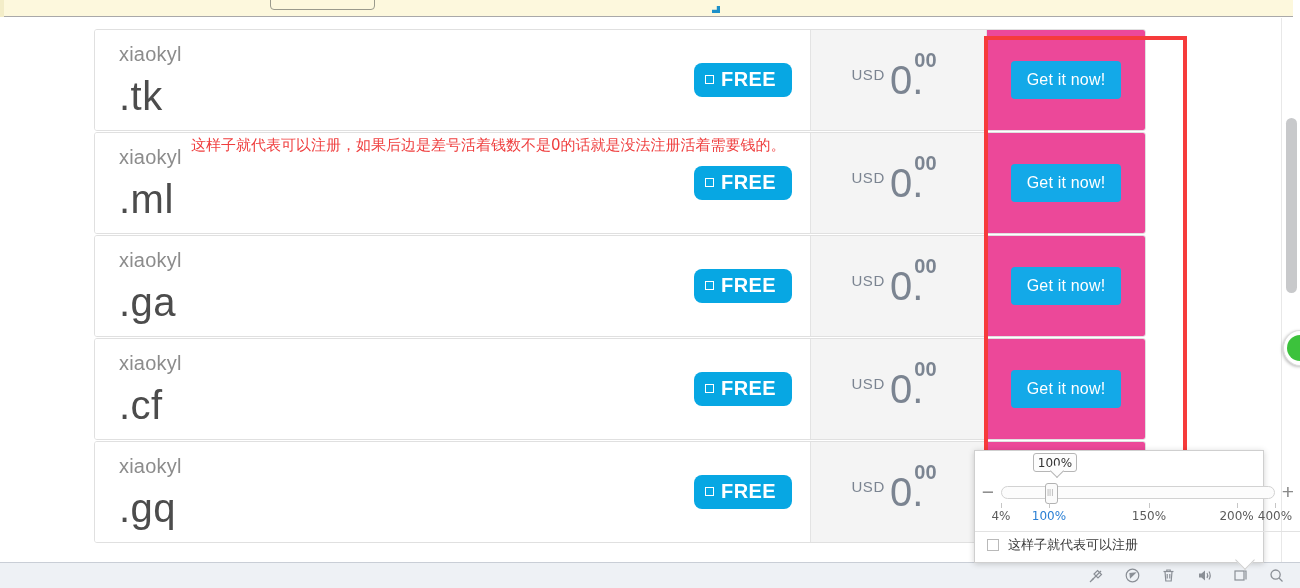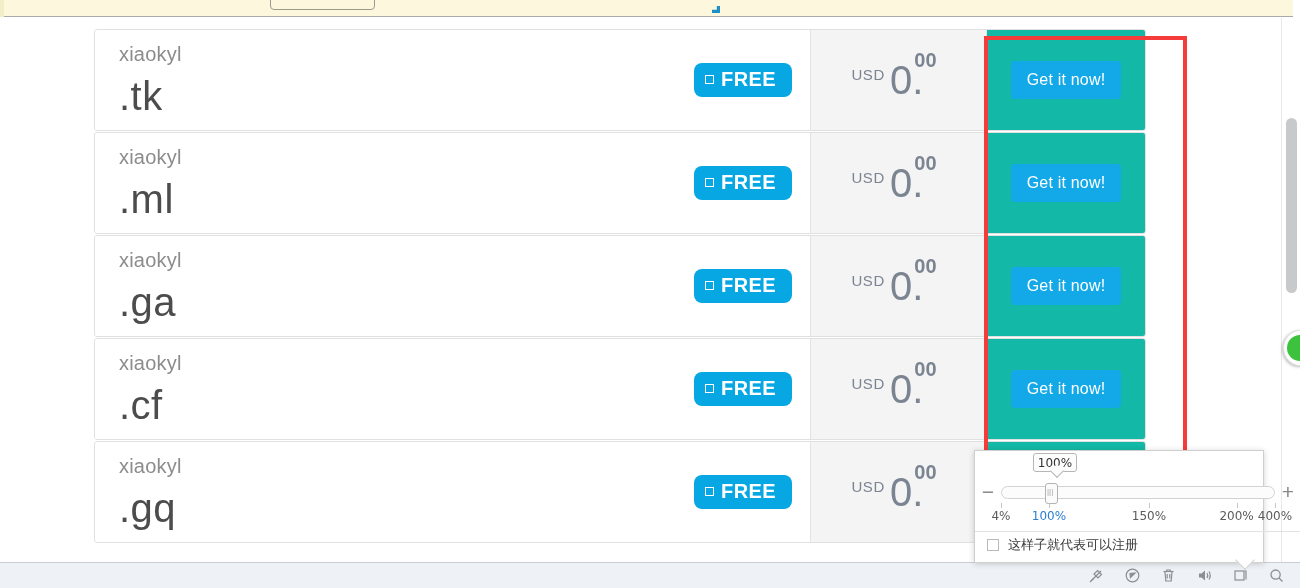--- a/index.html
+++ b/index.html
@@ -73,21 +73,21 @@
     display: flex; align-items: center; justify-content: center;
     border-right: 1px solid #e3e3e3;
     font-family: "Liberation Sans", sans-serif;
   }
   .price { color: #7b8491; display: flex; align-items: center; }
   .price .cur { font-size: 15px; letter-spacing: .6px; margin-right: 5px; position: relative; top: -6px; }
   .price .int { font-size: 40px; font-weight: 300; line-height: 1; }
   .price .dot { font-size: 40px; font-weight: 300; line-height: 1; }
   .price .dec { font-size: 20px; position: relative; top: -20px; left: -9px; font-weight: bold; }
   .cell-action {
-    flex: 1 1 auto; background: #14b8a6;
+    flex: 1 1 auto; background: #ec4899;
     display: flex; align-items: center; justify-content: center;
   }
   .get-btn {
     background: #13a9e8; color: #fff; border: none; border-radius: 4px;
     padding: 10px 16px; font-size: 16px; font-family: "Liberation Sans", sans-serif;
     cursor: pointer; letter-spacing: .2px;
   }
 
   
   .annotation {
@@ -341,20 +341,21 @@
               <span class="dec">00</span>
             </div>
           </div>
           <div class="cell-action">
             <button class="get-btn">Get it now!</button>
           </div>
         </div>
       </div>
   </div>
 
+  <div class="annotation">这样子就代表可以注册，如果后边是差号活着钱数不是0的话就是没法注册活着需要钱的。</div>
 
   <div class="red-rect"></div>
 
   <div class="vscroll">
     <div class="thumb"></div>
   </div>
 
   <div class="green-fab">
     <div class="ring"></div>
     <div class="inner"></div>

